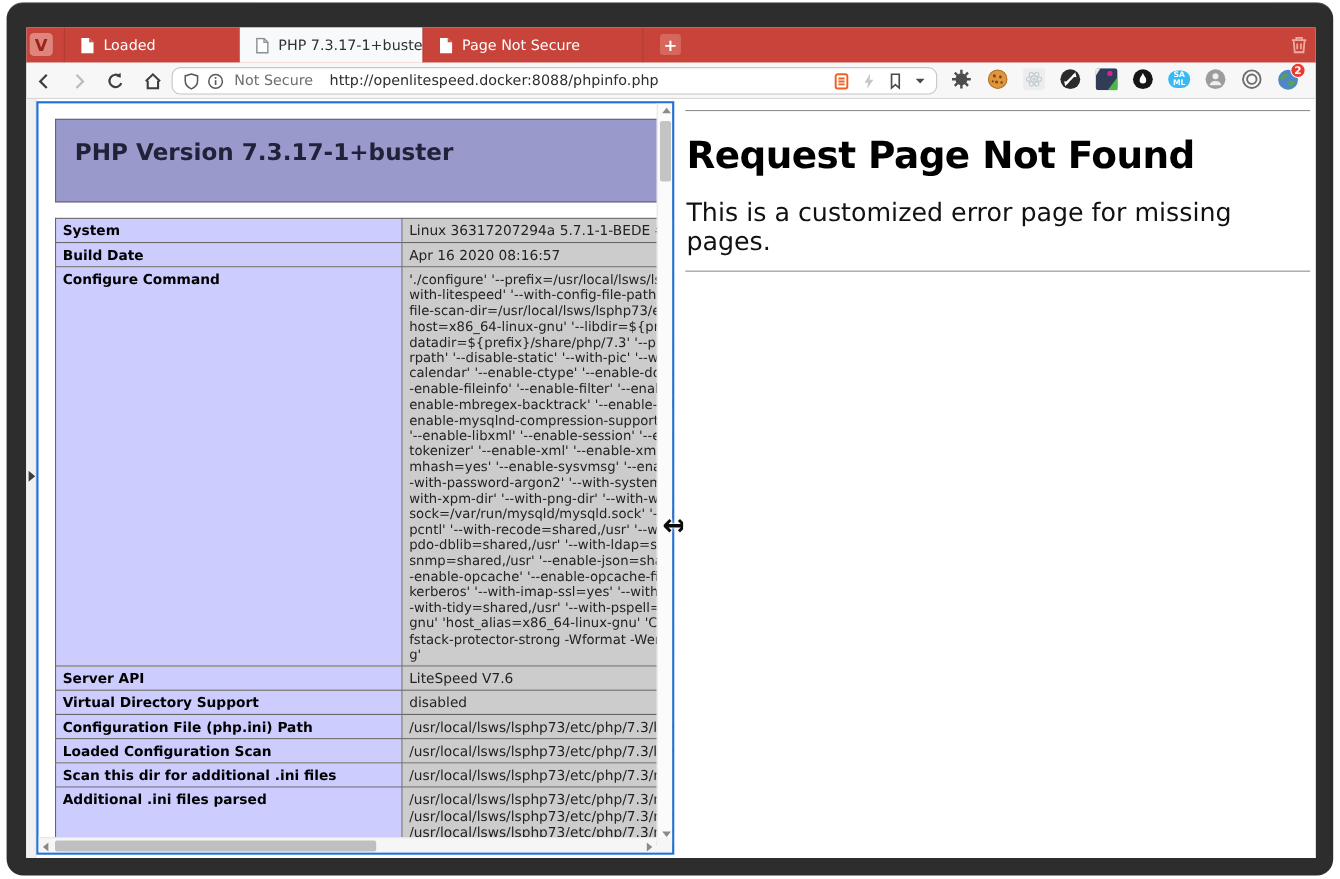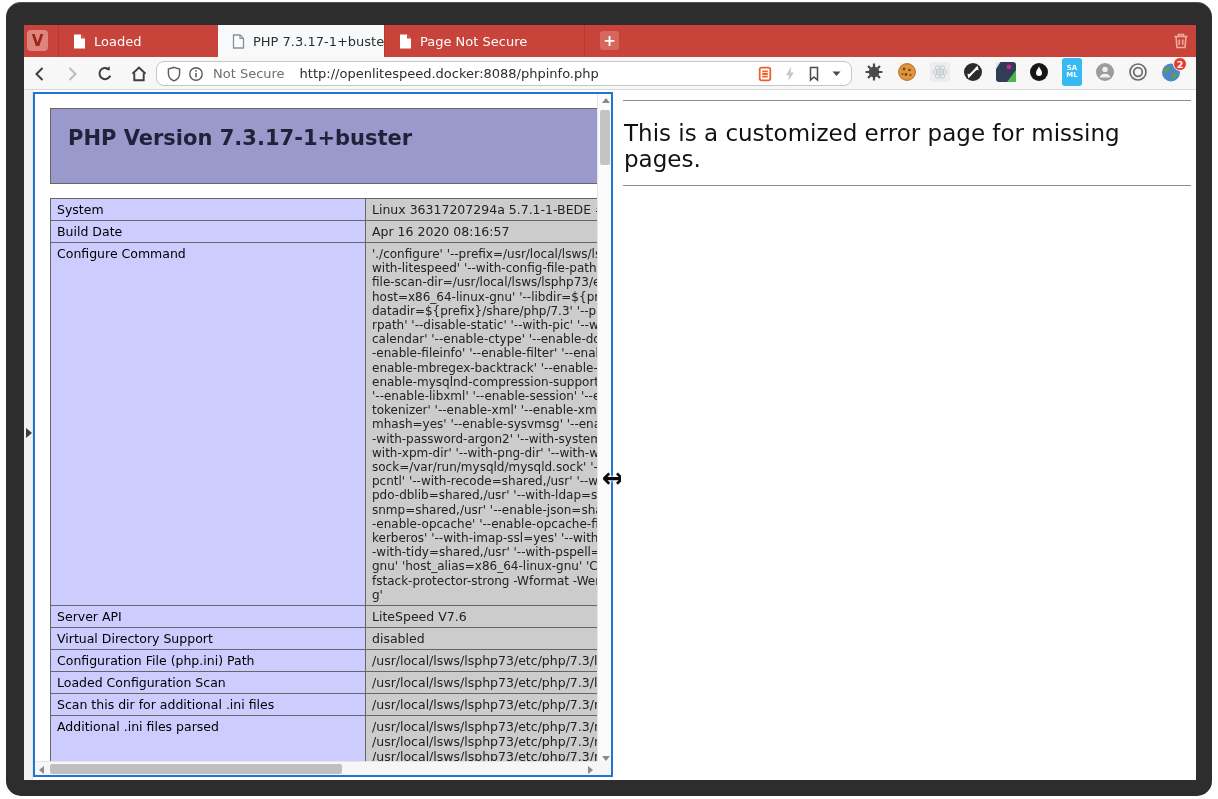--- a/index.html
+++ b/index.html
@@ -31,42 +31,42 @@
   .toolbar { position:absolute; left:24px; top:57px; width:1172px; height:33px; background:#f7f7f7;
              border-bottom:1px solid #d8d8d8; }
   .navbtn { position:absolute; top:7px; width:20px; height:20px; display:flex; align-items:center; justify-content:center; }
   .urlbox { position:absolute; left:132px; top:4px; width:696px; height:25px; background:#fff;
             border:1px solid #c6c6c6; border-radius:8px; display:flex; align-items:center; }
   .urlbox .sec { margin-left:9px; font-size:13px; color:#6e6e6e; white-space:nowrap; }
   .urlbox .url { margin-left:15px; font-size:13px; color:#2d2d2d; white-space:nowrap; overflow:hidden; flex:1; }
   .icn { flex:0 0 auto; display:flex; align-items:center; justify-content:center; }
   .extrow { position:absolute; top:5px; left:840px; display:flex; gap:13px; }
   .ext { position:relative; width:20px; height:20px; display:flex; align-items:center; justify-content:center; }
-  .saml { width:20px; height:28px; background:#35baf6; border-radius:3px; color:#fff; font-weight:bold;
+  .saml { width:20px; height:16px; background:#35baf6; border-radius:9px; color:#fff; font-weight:bold;
           font-size:7px; line-height:7.5px; display:flex; flex-direction:column; align-items:center; justify-content:center; }
   .badge { position:absolute; right:-6px; top:-5px; width:14px; height:14px; border-radius:50%;
            background:#e53c31; color:#fff; font-size:9.5px; font-weight:bold;
            display:flex; align-items:center; justify-content:center; border:1px solid #f7f7f7; }
 
   
   .contentbg { position:absolute; left:24px; top:90px; width:1172px; height:690px; background:#fff; }
   .panelstrip { position:absolute; left:24px; top:90px; width:9px; height:690px; background:#f1f1f1;
                 border-right:1px solid #e4e4e4; }
   .paneltoggle { position:absolute; left:26px; top:428px; width:0; height:0;
                  border-top:5px solid transparent; border-bottom:5px solid transparent; border-left:6px solid #3c3c3c; }
 
   
   .tile { position:absolute; left:33px; top:92px; width:580px; height:685px; background:#fff;
           border:2px solid #2273d8; overflow:hidden; }
   .php { position:absolute; left:0; top:0; width:900px; padding:14px 0 0 15px; color:#222; }
   .php-h { width:860px; height:76px; background:#9999cc; border:1px solid #666; }
   .php-h h1 { font-size:21px; font-weight:bold; color:#21213a; padding:17px 0 0 17px; }
   .php-table { margin-top:14px; border-collapse:collapse; table-layout:fixed; width:880px; }
   .php-table td { border:1px solid #666; vertical-align:baseline; padding:3px 6px; font-size:12.5px; }
-  td.e { background:#ccccff; font-weight:normal; width:315px; color:#000; overflow:hidden; white-space:nowrap; }
+  td.e { background:#ccccff; font-weight:bold; width:315px; color:#000; overflow:hidden; white-space:nowrap; }
   td.v { background:#cccccc; color:#222; white-space:pre; overflow:hidden; }
   td.v.cfg { font-size:12px; line-height:14.2px; }
 
   
   .vsb { position:absolute; right:0; top:0; width:14px; height:671px; background:#fbfbfb; border-left:1px solid #e5e5e5; }
   .vthumb { position:absolute; left:2px; top:16px; width:10px; height:55px; background:#c4c4c4; border-radius:2px; }
   .hsb { position:absolute; left:0; bottom:0; width:562px; height:14px; background:#f6f6f6; border-top:1px solid #e5e5e5; }
   .hthumb { position:absolute; top:2px; left:15px; width:292px; height:10px; background:#bfbfbf; border-radius:2px; }
   .sbcorner { position:absolute; right:0; bottom:0; width:14px; height:14px; background:#f6f6f6; }
   .arr { position:absolute; width:0; height:0; }
@@ -378,16 +378,17 @@
       <div class="hthumb"></div>
       <div class="arr right"></div>
     </div>
     <div class="sbcorner"></div>
   </div>
 
   <div class="resizecur">↔</div>
 
   <div class="rightpage">
     <hr class="rp-hr1">
+    <h1 class="rp-title">Request Page Not Found</h1>
     <p class="rp-msg">This is a customized error page for missing pages.</p>
     <hr>
   </div>
 </div>
 
 </body></html>

